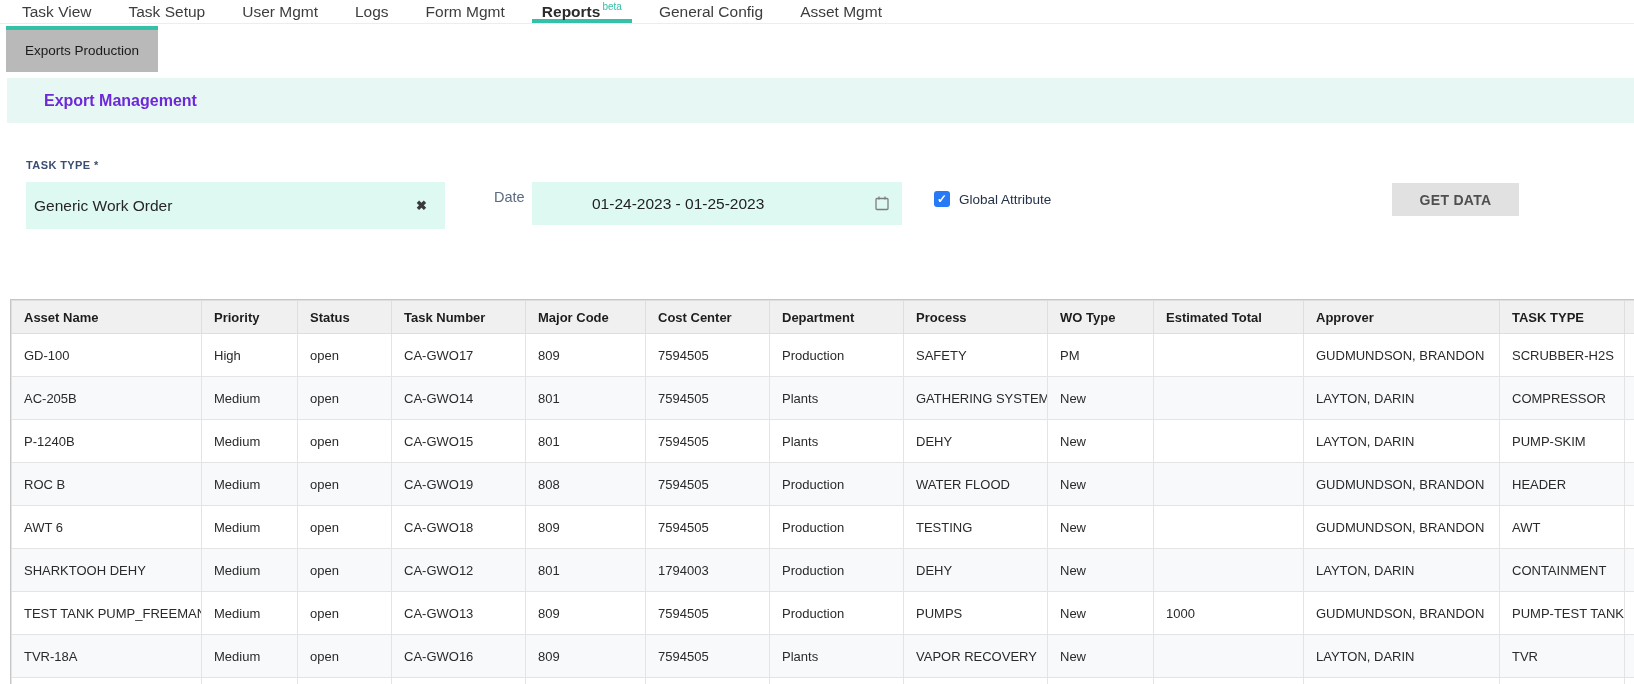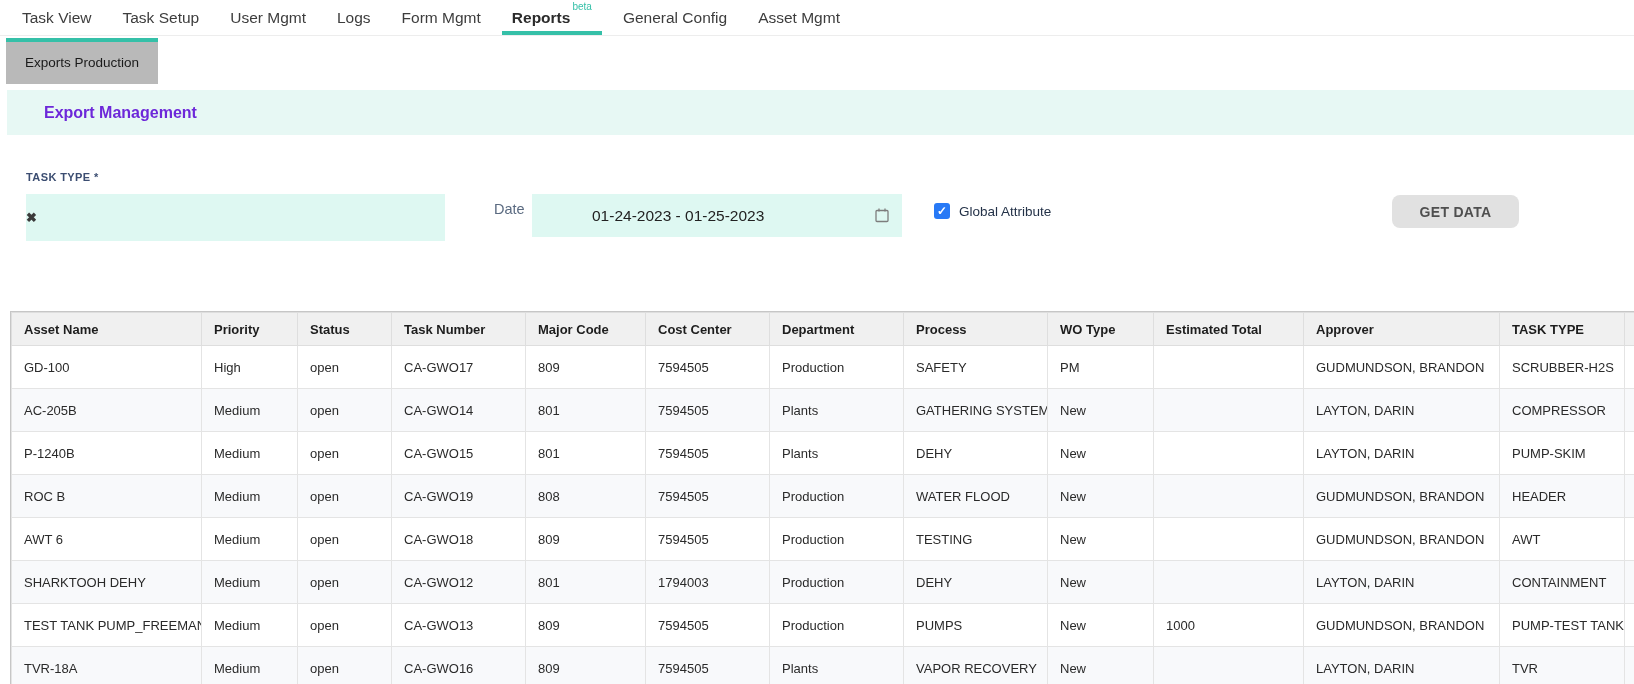--- a/index.html
+++ b/index.html
@@ -6,22 +6,22 @@
   html,body { margin:0; padding:0; }
   body {
     width:1634px; height:684px; overflow:hidden;
     background:#ffffff;
     font-family:"Liberation Sans", sans-serif;
     -webkit-font-smoothing:antialiased;
   }
 
   
   .top-nav {
-    display:flex; height:36px; align-items:stretch;
-    padding-left:12px; gap:11px;
+    display:flex; height:24px; align-items:stretch;
+    padding-left:12px; gap:17px;
     border-bottom:1px solid #ededed; background:#fff;
   }
   .nav-item {
     display:flex; align-items:center;
     padding:4px 10px 0 10px;
     border-bottom:4px solid transparent;
     font-size:15.5px; color:#3d3d3d; cursor:pointer; white-space:nowrap;
   }
   .nav-item.active { border-bottom-color:var(--accent-teal,#35c0a8); font-weight:600; color:#2b2b2b; }
   .beta {
@@ -74,21 +74,21 @@
   .checkbox {
     width:16px; height:16px; border-radius:3px;
     background:var(--checkbox-blue,#2779f6);
     color:#fff; font-size:12px; font-weight:700;
     display:flex; align-items:center; justify-content:center; cursor:pointer;
   }
   .global-attr-label { font-size:13.5px; color:#243248; }
 
   .get-data-btn {
     position:absolute; left:1392px; top:60px; width:127px; height:33px;
-    background:#e1e1e1; border:none; border-radius:8px;
+    background:#e1e1e1; border:none; border-radius:0;
     font-family:inherit; font-size:14px; font-weight:700;
     color:#4f4f4f; letter-spacing:.3px; cursor:pointer;
   }
 
   
   .table-wrap {
     margin-left:10px; width:1624px; height:500px; overflow:hidden;
     border-top:1px solid #c6c6c6; border-left:1px solid #c6c6c6;
   }
   table { border-collapse:collapse; table-layout:fixed; width:1683px; }
@@ -140,20 +140,21 @@
 </div>
 
 <div class="section-bar">
   <span>Export Management</span>
 </div>
 
 <div class="filters">
   <div class="task-type-label">TASK TYPE *</div>
 
   <div class="task-type-select">
+    <span class="value">Generic Work Order</span>
     <span class="clear-icon">✖</span>
   </div>
 
   <div class="date-label">Date</div>
 
   <div class="date-input">
     <span class="value">01-24-2023 - 01-25-2023</span>
     <span class="calendar-icon">
       <svg width="14" height="15" viewBox="0 0 14 15" fill="none">
         <rect x="1" y="2.5" width="12" height="11" rx="1" stroke="#7d7d7d" stroke-width="1.3"></rect>

